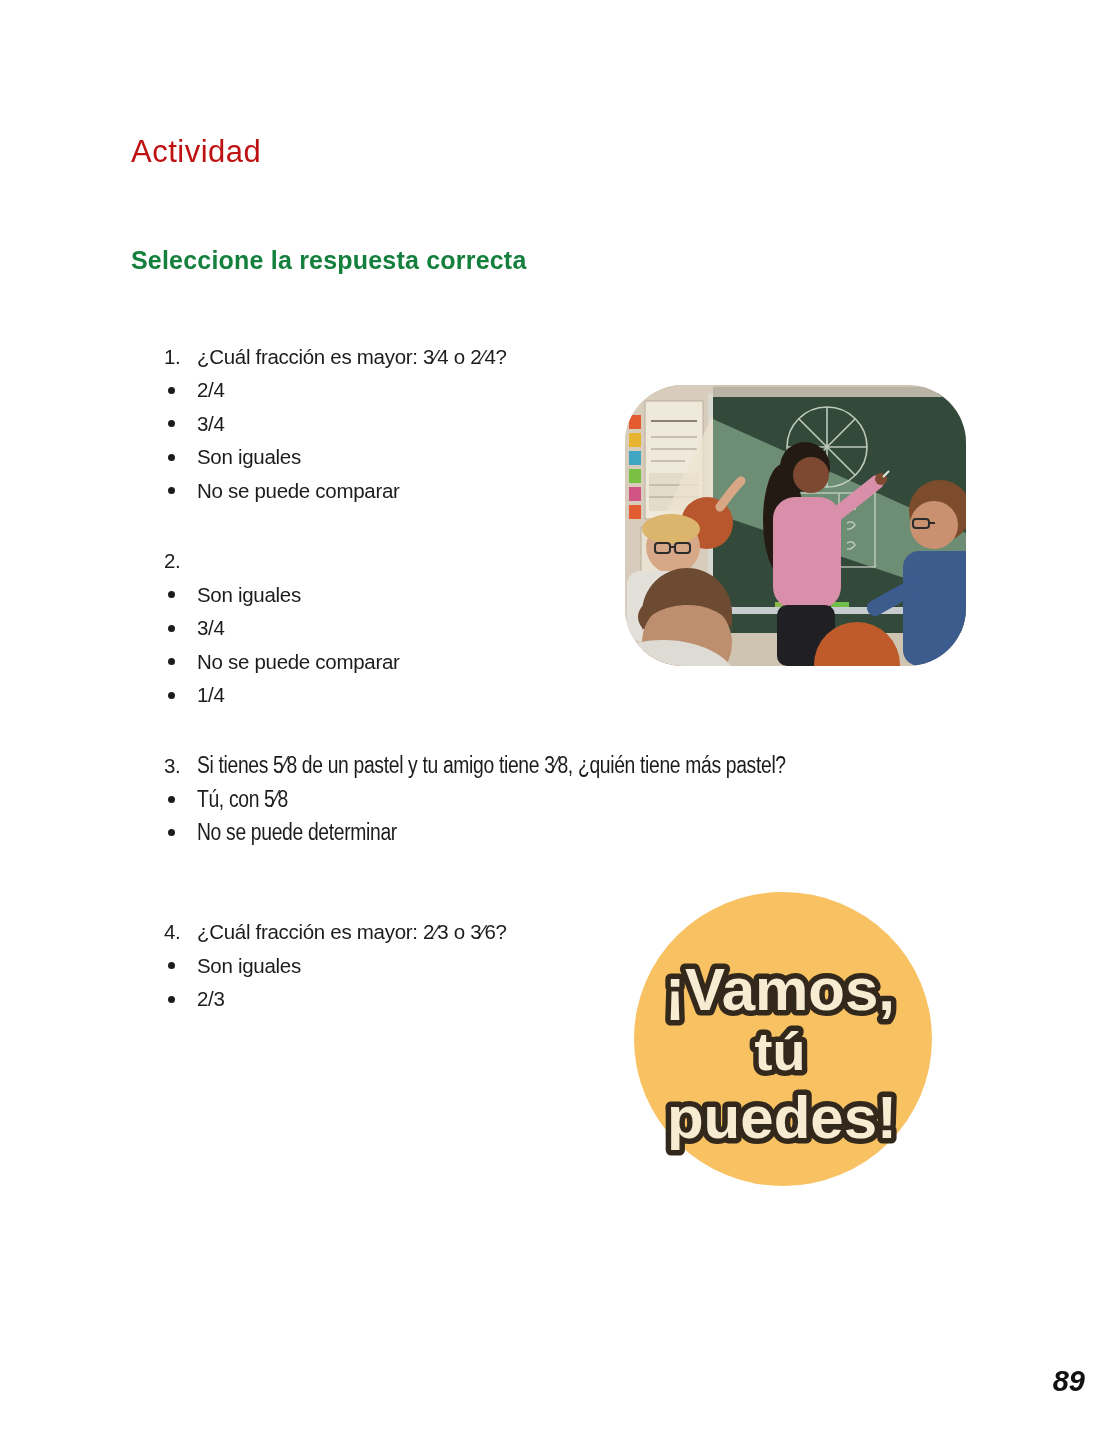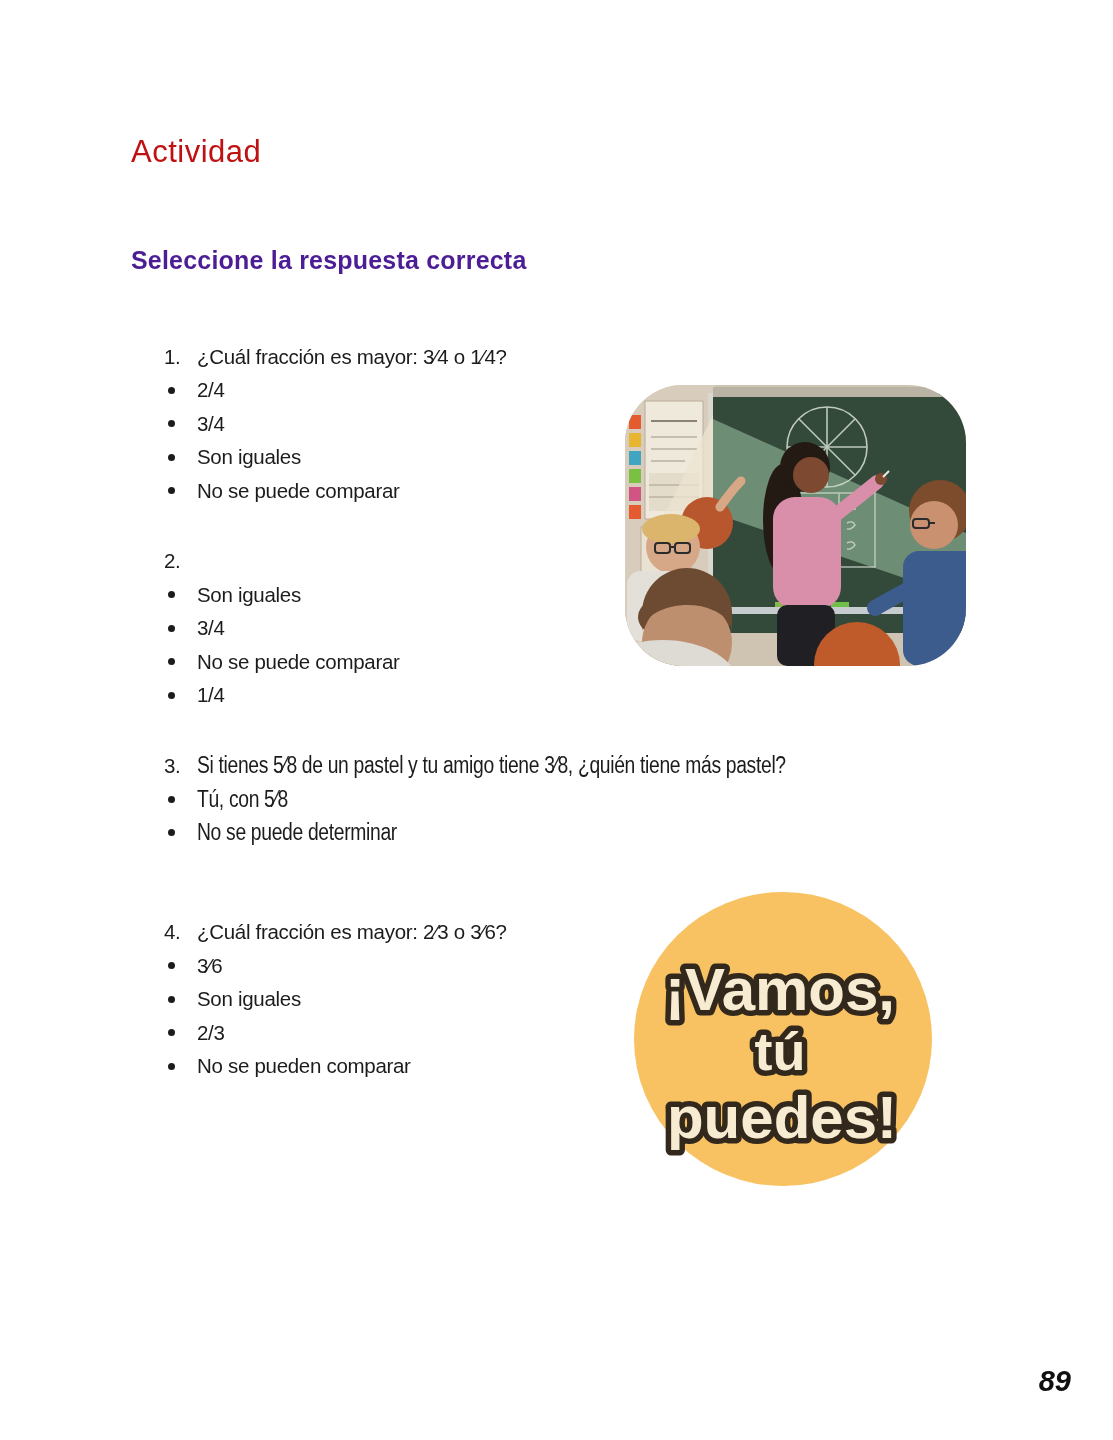--- a/index.html
+++ b/index.html
@@ -13,21 +13,21 @@
   }
   .page { position: absolute; inset: 0; width: 1113px; height: 1440px; }
 
   .doc-title {
     position: absolute; left: 131px; top: 134px;
     font-size: 31px; font-weight: normal; color: #bf1111;
     letter-spacing: 0.5px;
   }
   .doc-subtitle {
     position: absolute; left: 131px; top: 246px;
-    font-size: 25px; font-weight: bold; color: #4c1d95;
+    font-size: 25px; font-weight: bold; color: #15803d;
     letter-spacing: 0.2px;
   }
 
   .questions {
     position: absolute; left: 164px; top: 340px; width: 830px;
   }
   .q-block { margin-bottom: 37px; }
   .q-block.gap-lg { margin-bottom: 66px; }
   .q-line {
     display: flex; align-items: center; height: 33.5px;
@@ -56,21 +56,21 @@
   .badge {
     position: absolute; left: 634px; top: 892px;
     width: 298px; height: 294px; display: block;
   }
   .badge text {
     font-family: "Liberation Sans", sans-serif;
     font-weight: bold;
   }
 
   .page-number {
-    position: absolute; right: 42px; top: 1365px;
+    position: absolute; right: 28px; top: 1365px;
     font-size: 29px; font-weight: bold; font-style: italic; color: #111111;
   }
 </style>
 </head>
 <body>
 
 <div class="page">
 
   <div class="doc-title">Actividad</div>
 
@@ -180,21 +180,21 @@
         <path d="M288 202 Q262 216 250 223" stroke="#3c5c8e" stroke-width="16" fill="none" stroke-linecap="round"></path>
       </g>
     </g>
   </svg>
 
   <div class="questions">
 
     <div class="q-block">
       <div class="q-line">
         <span class="q-marker">1.</span>
-        <span>¿Cuál fracción es mayor: 3⁄4 o 1⁄4?</span>
+        <span>¿Cuál fracción es mayor: 3⁄4 o 2⁄4?</span>
       </div>
       <div class="q-line">
         <span class="bullet-cell">
             <span class="bullet-dot"></span>
           </span>
         <span>2/4</span>
       </div>
       <div class="q-line">
         <span class="bullet-cell">
             <span class="bullet-dot"></span>
@@ -266,39 +266,27 @@
 
     <div class="q-block">
       <div class="q-line">
         <span class="q-marker">4.</span>
         <span>¿Cuál fracción es mayor: 2⁄3 o 3⁄6?</span>
       </div>
       <div class="q-line">
         <span class="bullet-cell">
             <span class="bullet-dot"></span>
           </span>
-        <span>3⁄6</span>
-      </div>
-      <div class="q-line">
-        <span class="bullet-cell">
-            <span class="bullet-dot"></span>
-          </span>
         <span>Son iguales</span>
       </div>
       <div class="q-line">
         <span class="bullet-cell">
             <span class="bullet-dot"></span>
           </span>
         <span>2/3</span>
-      </div>
-      <div class="q-line">
-        <span class="bullet-cell">
-            <span class="bullet-dot"></span>
-          </span>
-        <span>No se pueden comparar</span>
       </div>
     </div>
 
   </div>
 
   <svg class="badge" viewBox="0 0 298 294" role="img">
     <ellipse cx="149" cy="147" rx="149" ry="147" fill="#f8c162"></ellipse>
     <g fill="#f7ecd2" stroke="#33281c" stroke-width="11" stroke-linejoin="round" paint-order="stroke" text-anchor="middle" font-size="60">
       <text x="146" y="118">¡Vamos,</text>
       <text x="146" y="178" font-size="54">tú</text>

